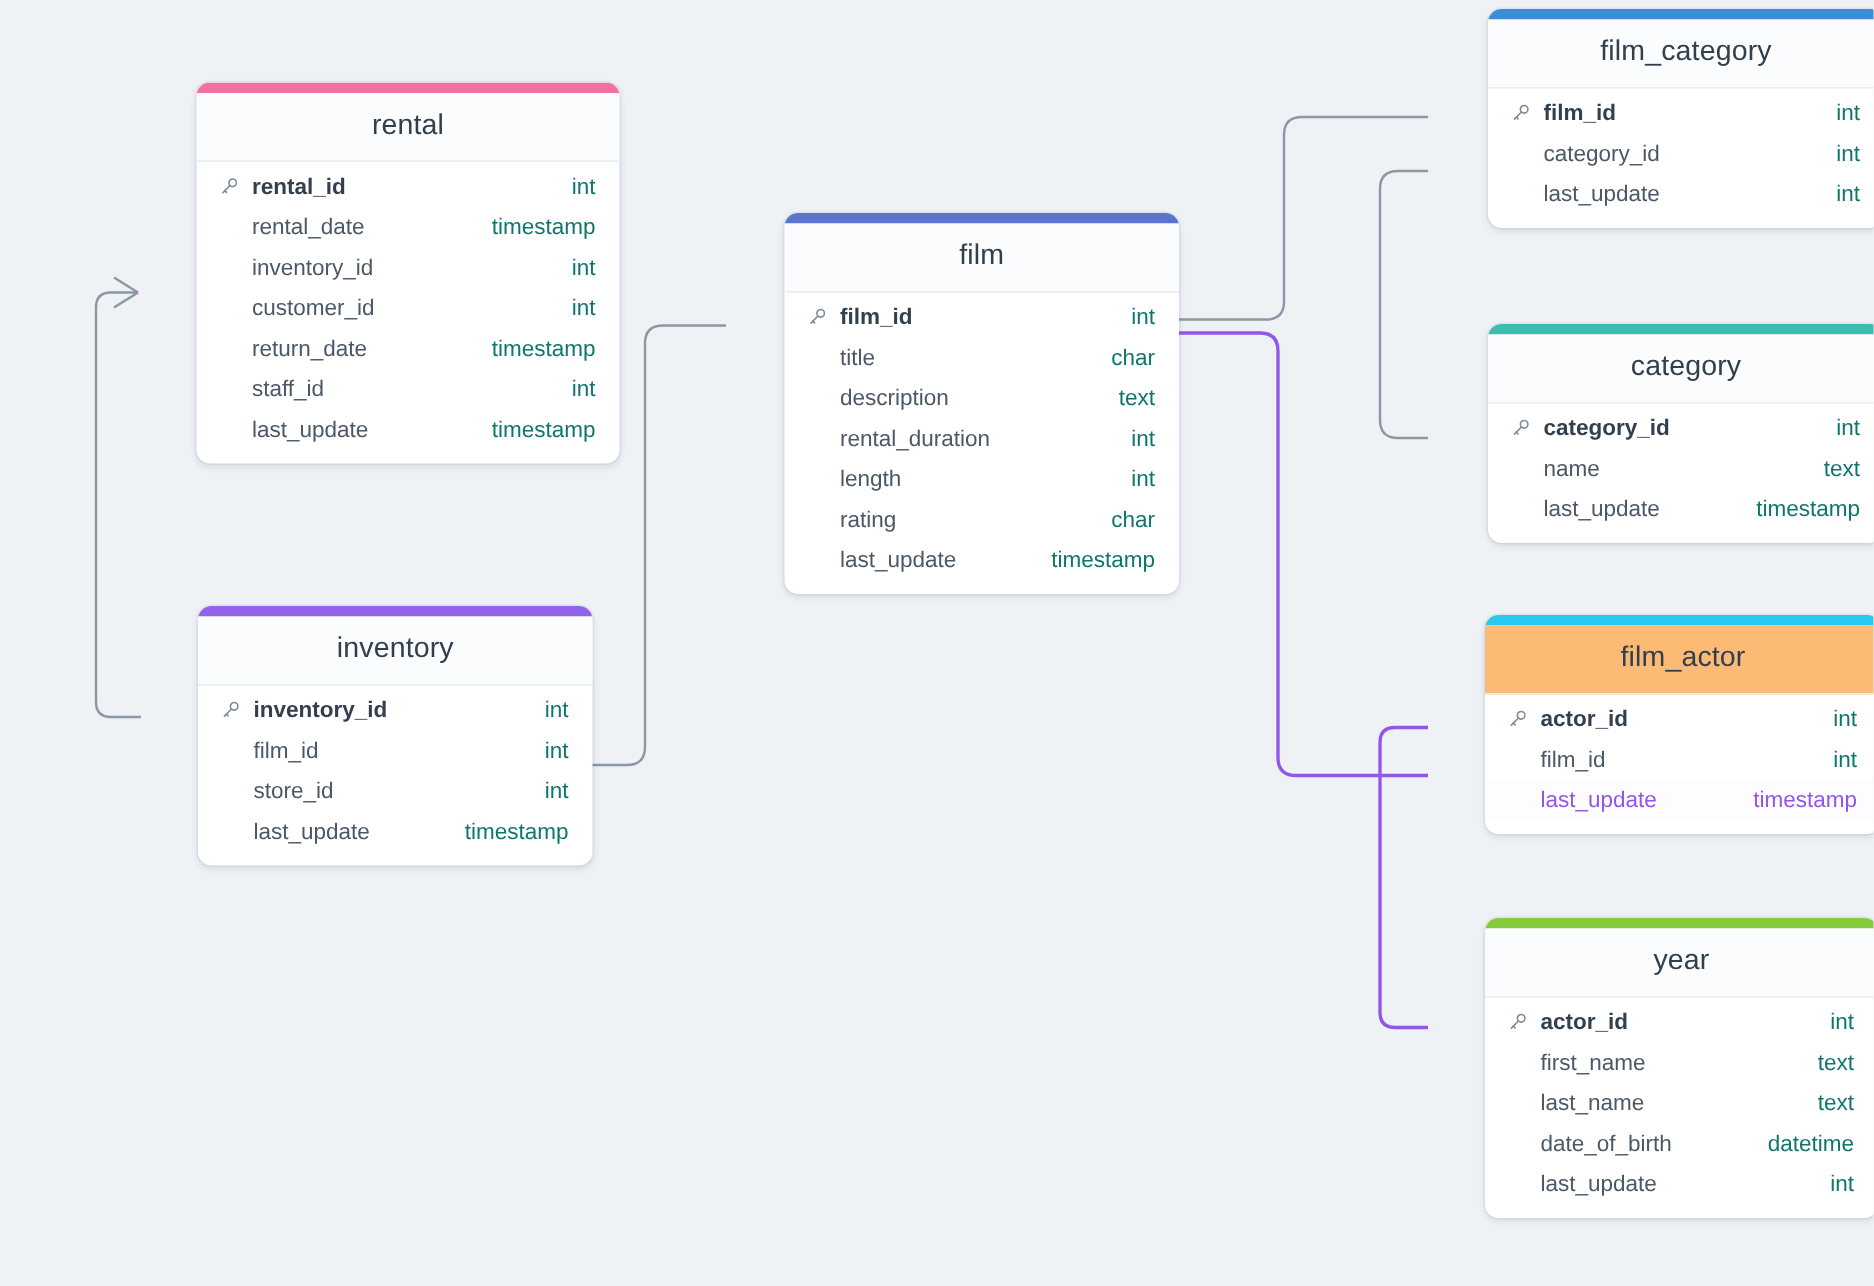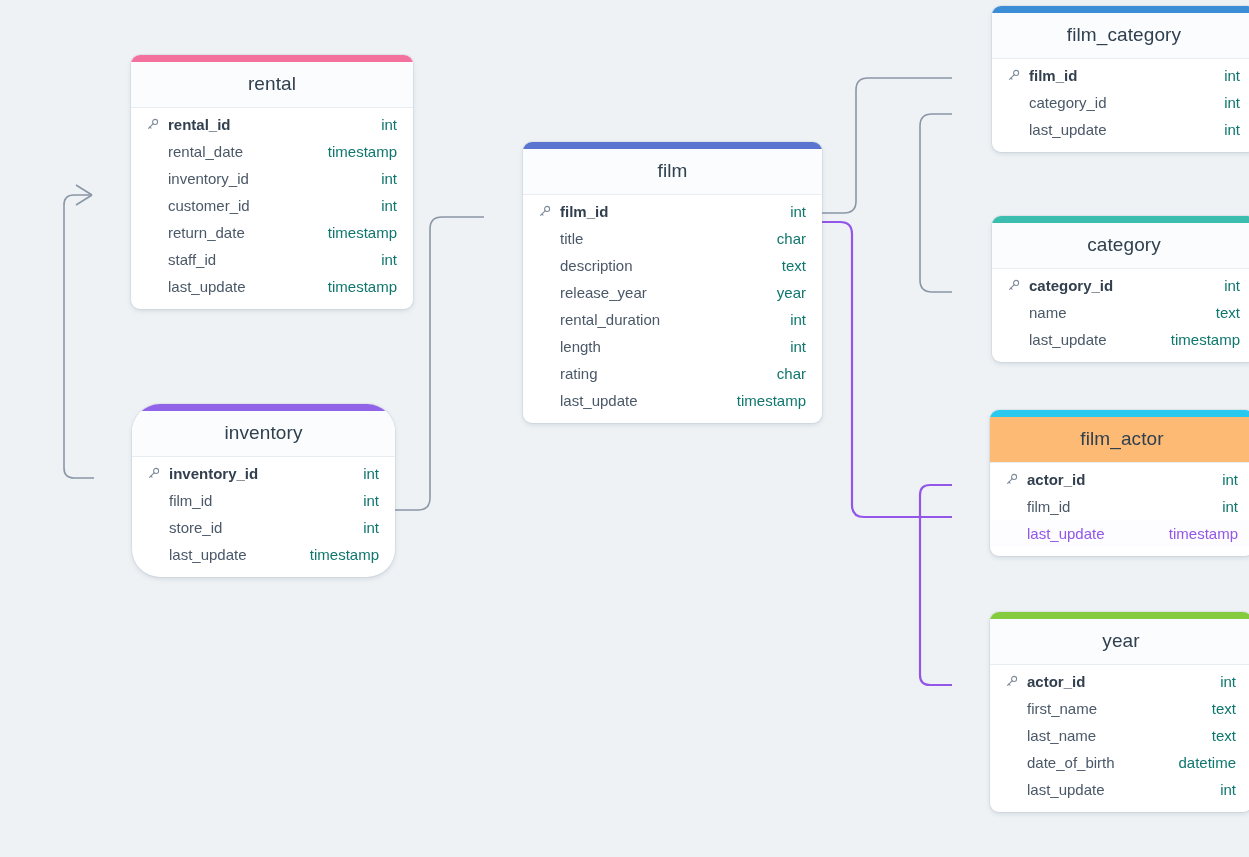--- a/index.html
+++ b/index.html
@@ -129,21 +129,21 @@
             <span class="col-name">staff_id</span>
             <span class="col-type">int</span>
           </div>
           <div class="col-row">
             <span class="col-key"></span>
             <span class="col-name">last_update</span>
             <span class="col-type">timestamp</span>
           </div>
         </div>
       </div>
-      <div class="table-node" style="left: 94px; top: 404px; width: 263px; border-radius: 28px;">
+      <div class="table-node" style="left: 94px; top: 404px; width: 263px;">
         <div class="accent" style="background: rgb(144, 99, 232);"></div>
         <div class="t-header">inventory</div>
         <div class="cols">
           <div class="col-row pk">
             <span class="col-key">
               <svg class="keyicon" width="13" height="13" viewBox="0 0 16 16" fill="none" stroke="currentColor" stroke-width="1.3" stroke-linecap="round">
                 <circle cx="11.2" cy="4.8" r="3.1"></circle>
                 <path d="M9.0 7.0 L3.2 12.8"></path>
                 <path d="M4.8 11.2 L6.2 12.6"></path>
               </svg>
@@ -161,21 +161,21 @@
             <span class="col-name">store_id</span>
             <span class="col-type">int</span>
           </div>
           <div class="col-row">
             <span class="col-key"></span>
             <span class="col-name">last_update</span>
             <span class="col-type">timestamp</span>
           </div>
         </div>
       </div>
-      <div class="table-node" style="left: 485px; top: 142px; width: 299px;">
+      <div class="table-node" style="left: 485px; top: 142px; width: 263px;">
         <div class="accent" style="background: rgb(91, 116, 208);"></div>
         <div class="t-header">film</div>
         <div class="cols">
           <div class="col-row pk">
             <span class="col-key">
               <svg class="keyicon" width="13" height="13" viewBox="0 0 16 16" fill="none" stroke="currentColor" stroke-width="1.3" stroke-linecap="round">
                 <circle cx="11.2" cy="4.8" r="3.1"></circle>
                 <path d="M9.0 7.0 L3.2 12.8"></path>
                 <path d="M4.8 11.2 L6.2 12.6"></path>
               </svg>
@@ -185,25 +185,20 @@
           </div>
           <div class="col-row">
             <span class="col-key"></span>
             <span class="col-name">title</span>
             <span class="col-type">char</span>
           </div>
           <div class="col-row">
             <span class="col-key"></span>
             <span class="col-name">description</span>
             <span class="col-type">text</span>
-          </div>
-          <div class="col-row">
-            <span class="col-key"></span>
-            <span class="col-name">release_year</span>
-            <span class="col-type">year</span>
           </div>
           <div class="col-row">
             <span class="col-key"></span>
             <span class="col-name">rental_duration</span>
             <span class="col-type">int</span>
           </div>
           <div class="col-row">
             <span class="col-key"></span>
             <span class="col-name">length</span>
             <span class="col-type">int</span>

